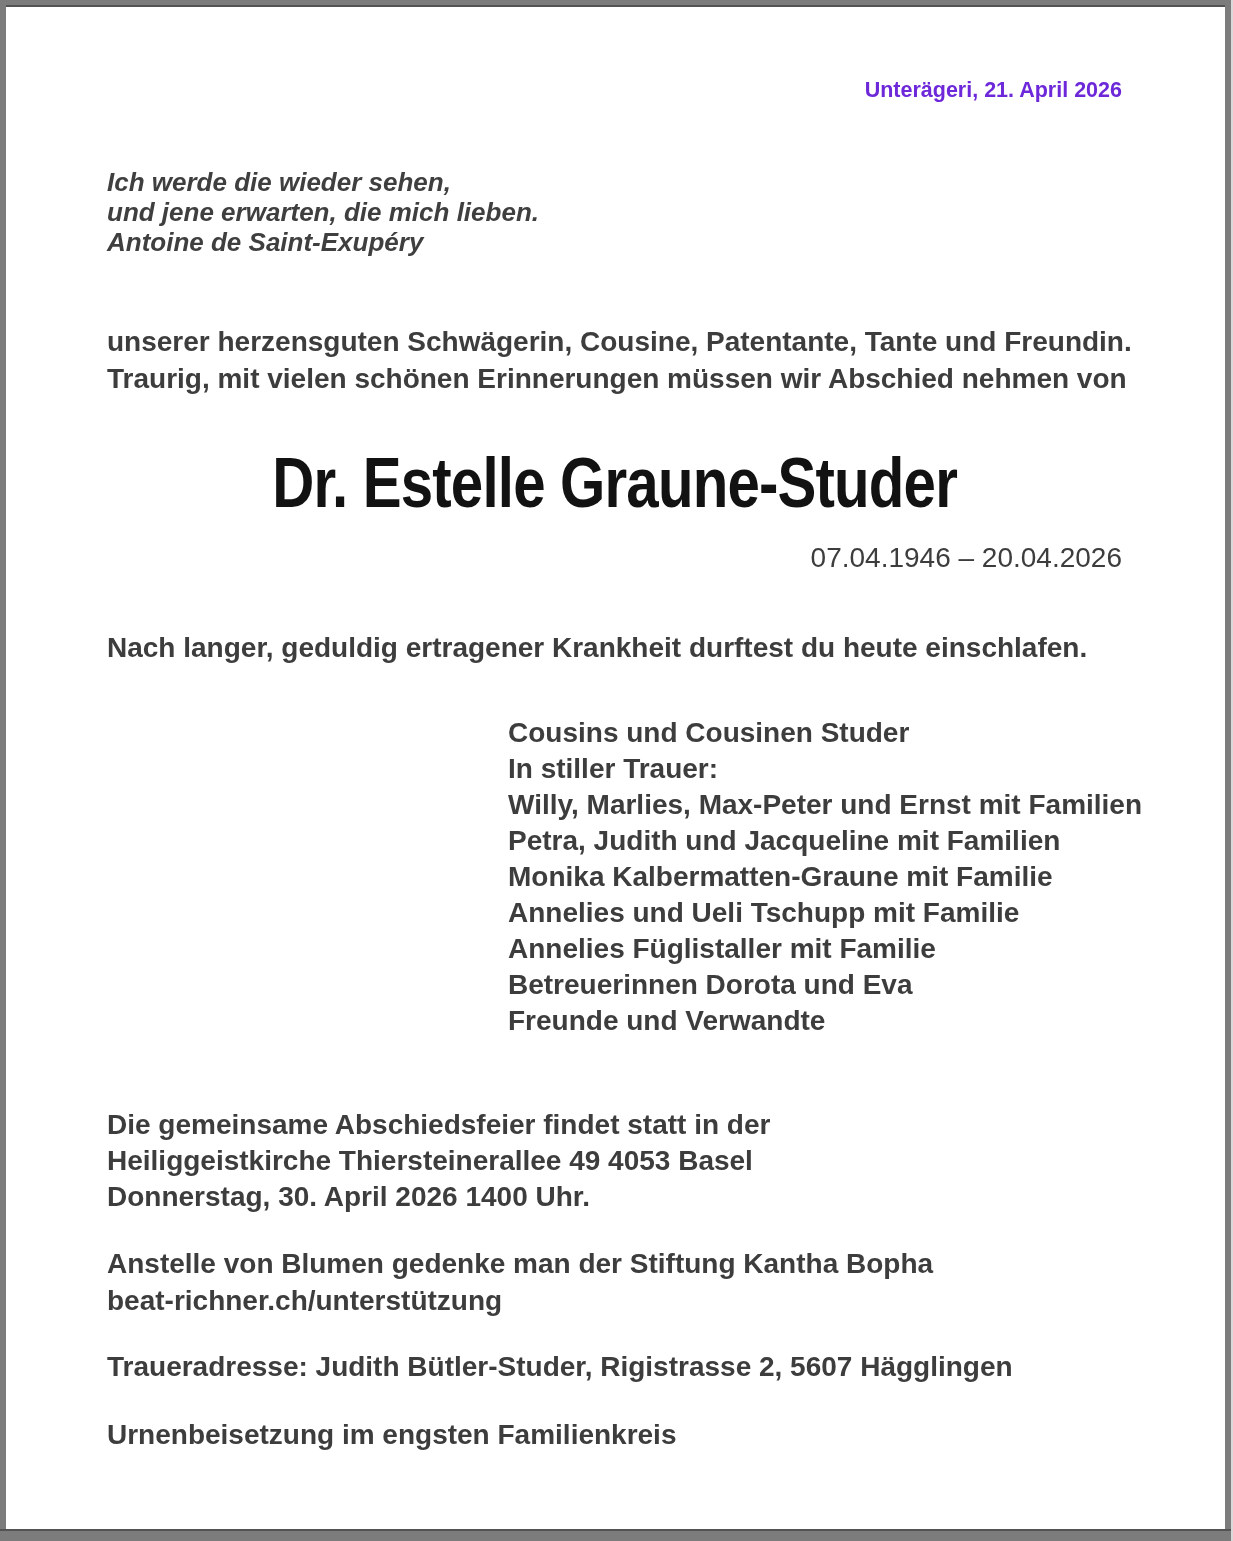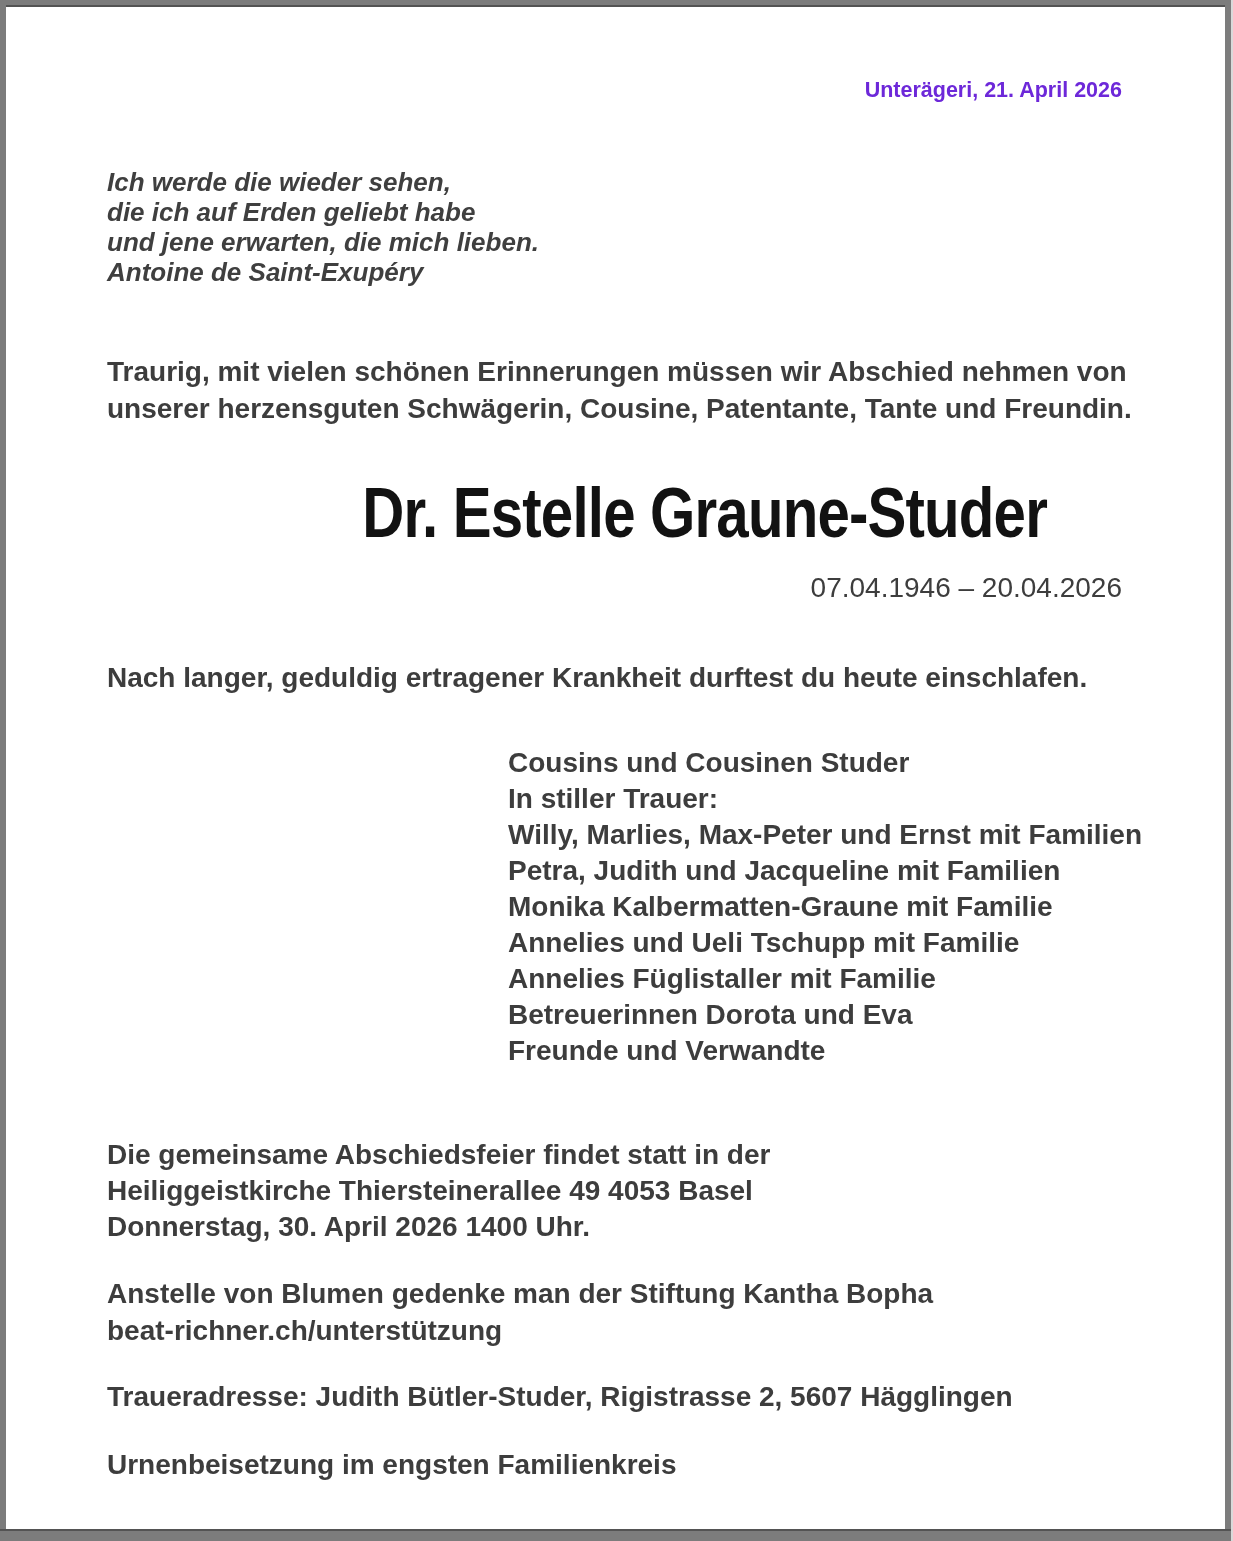--- a/index.html
+++ b/index.html
@@ -42,21 +42,21 @@
     font-style: italic;
     font-size: 26px;
     line-height: 30px;
     color: #3f3f3f;
   }
 
   .intro { margin-top: 66px; line-height: 37px; }
 
   .title {
     margin: 46px 0 18px 0;
-    text-align: right;
+    text-align: center;
     font-size: 71px;
     line-height: 80px;
     font-weight: 700;
     color: #121212;
   }
   .title .condense {
     display: inline-block;
     transform: scaleX(0.82);
     transform-origin: 50% 50%;
     white-space: nowrap;
@@ -86,28 +86,27 @@
   <div class="frame-right-lite"></div>
   <div class="frame-bottom-dark"></div>
   <div class="frame-bottom"></div>
 
   <div class="content">
 
     <div class="dateline">Unterägeri, 21. April 2026</div>
 
     <div class="quote">
       <div class="line">Ich werde die wieder sehen,</div>
-      <div class="line">die ich auf Erden geliebt habe</div>
       <div class="line">und jene erwarten, die mich lieben.</div>
       <div class="line">Antoine de Saint-Exupéry</div>
     </div>
 
     <div class="intro">
+      <div class="line">unserer herzensguten Schwägerin, Cousine, Patentante, Tante und Freundin.</div>
       <div class="line">Traurig, mit vielen schönen Erinnerungen müssen wir Abschied nehmen von</div>
-      <div class="line">unserer herzensguten Schwägerin, Cousine, Patentante, Tante und Freundin.</div>
     </div>
 
     <h1 class="title">
       <span class="condense">Dr. Estelle Graune-Studer</span>
     </h1>
 
     <div class="dates">07.04.1946 – 20.04.2026</div>
 
     <div class="death-note line">Nach langer, geduldig ertragener Krankheit durftest du heute einschlafen.</div>
 

